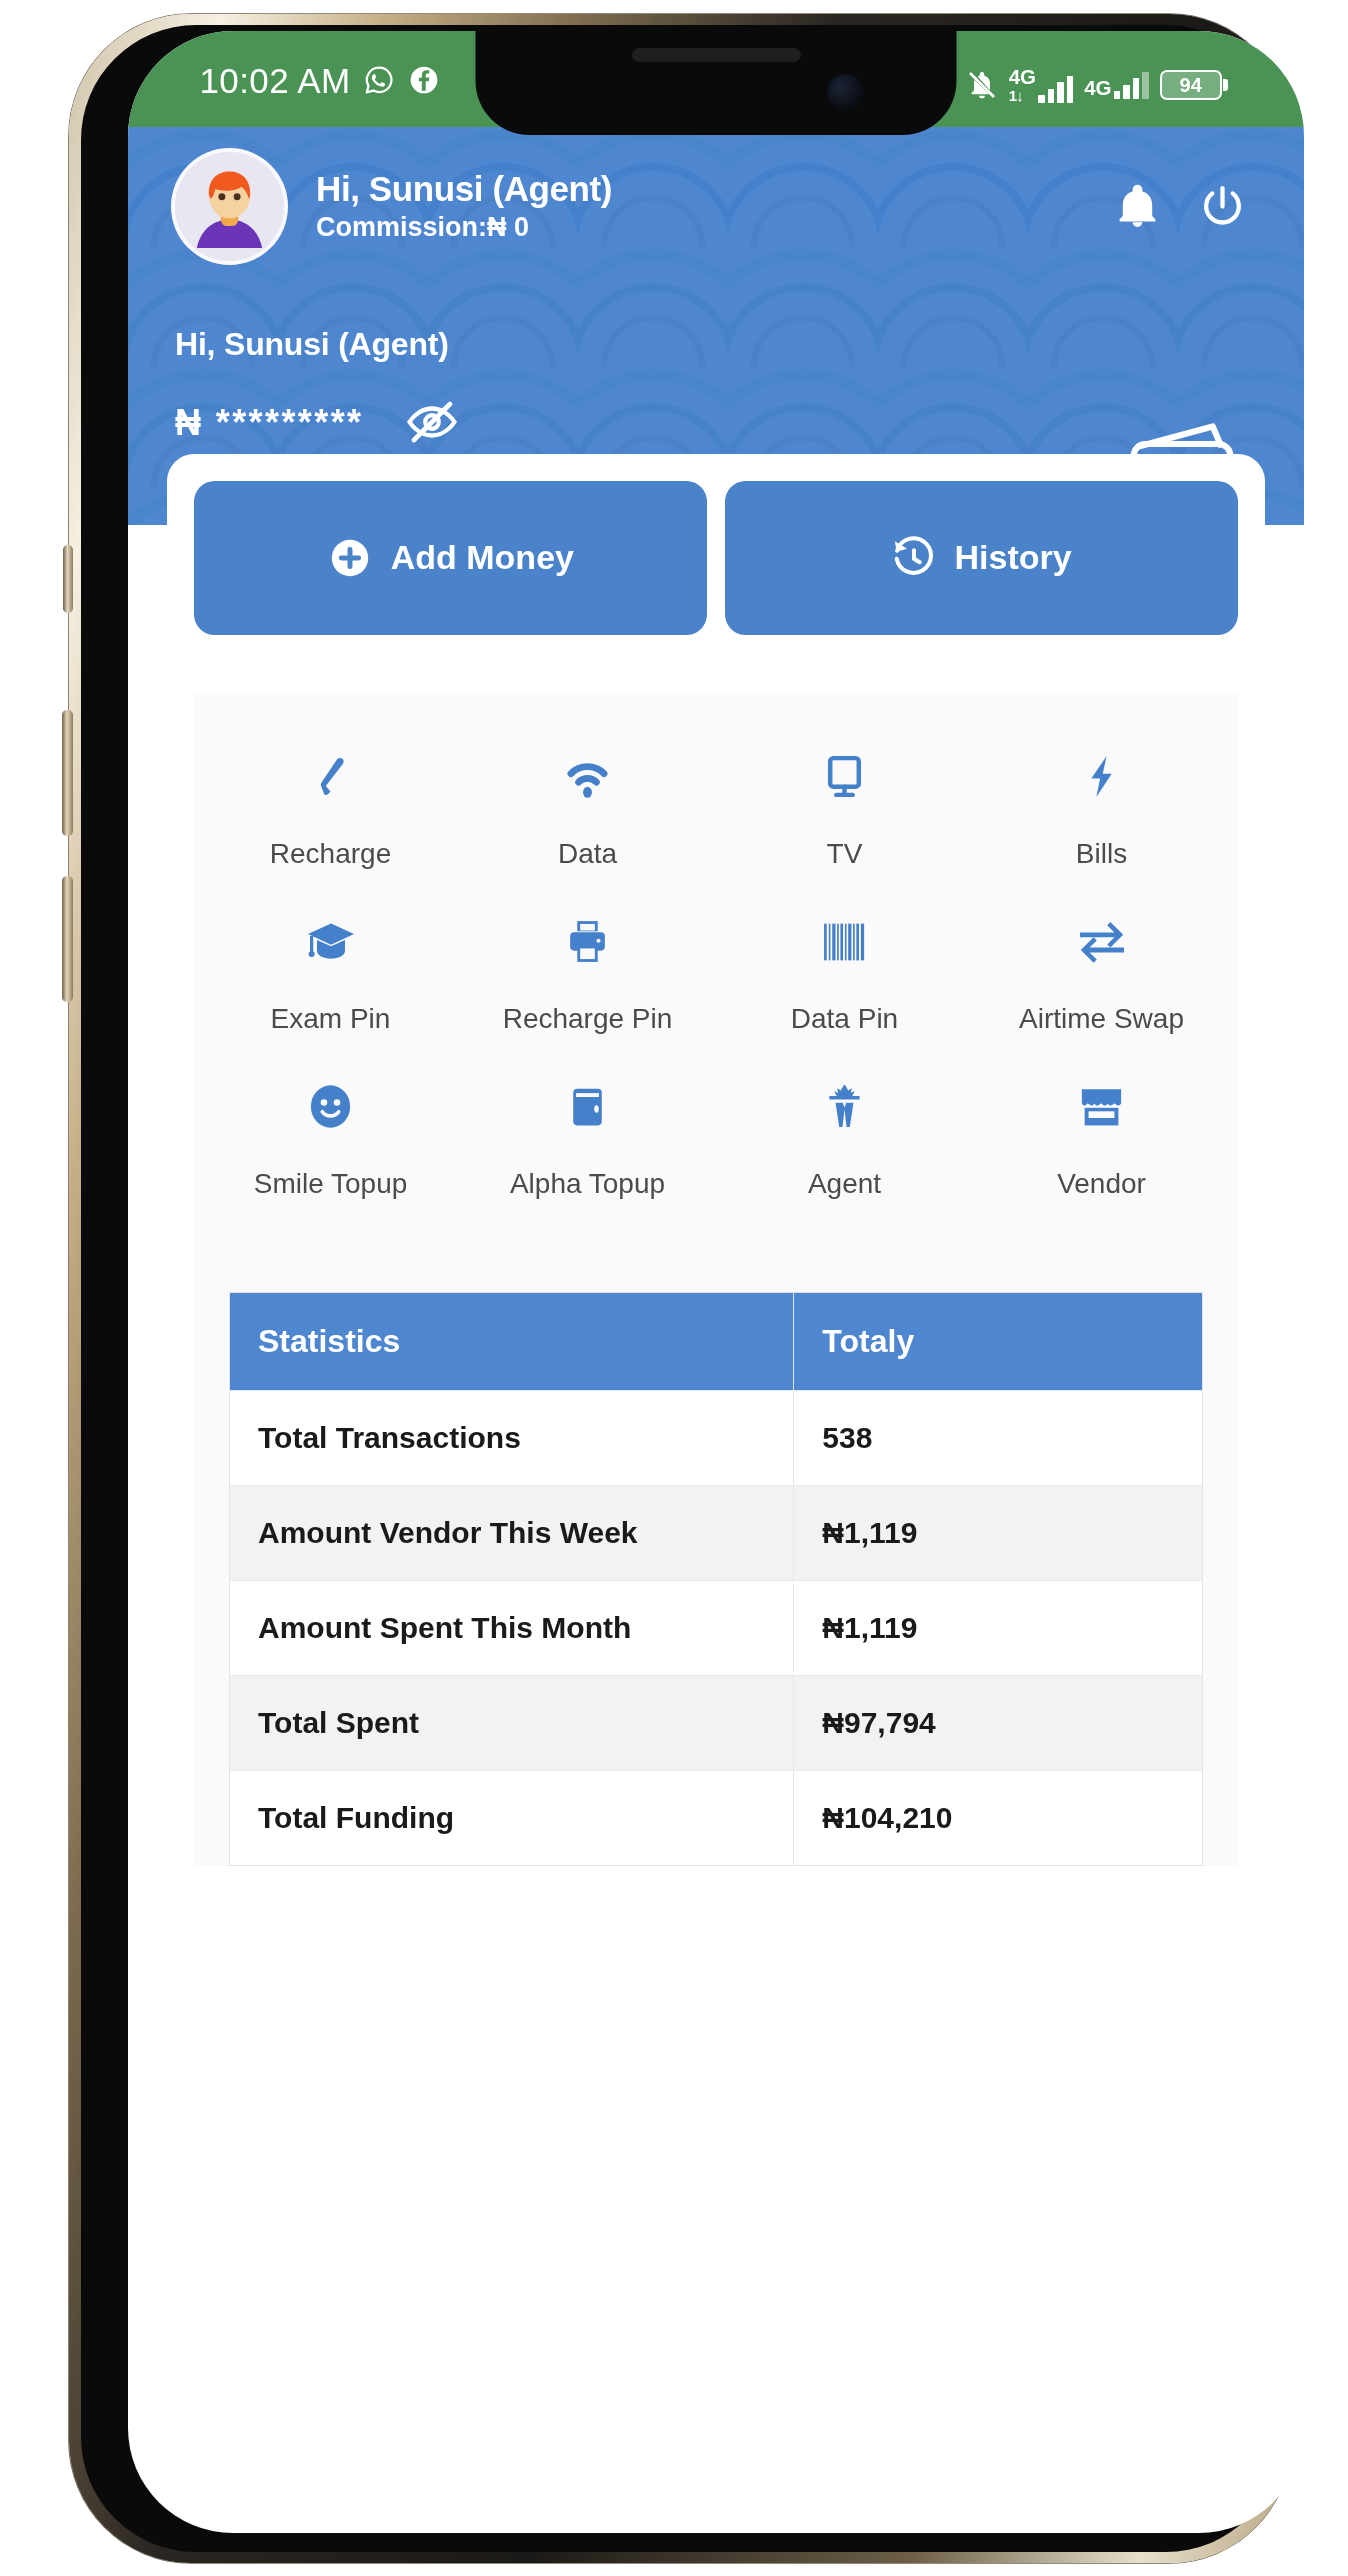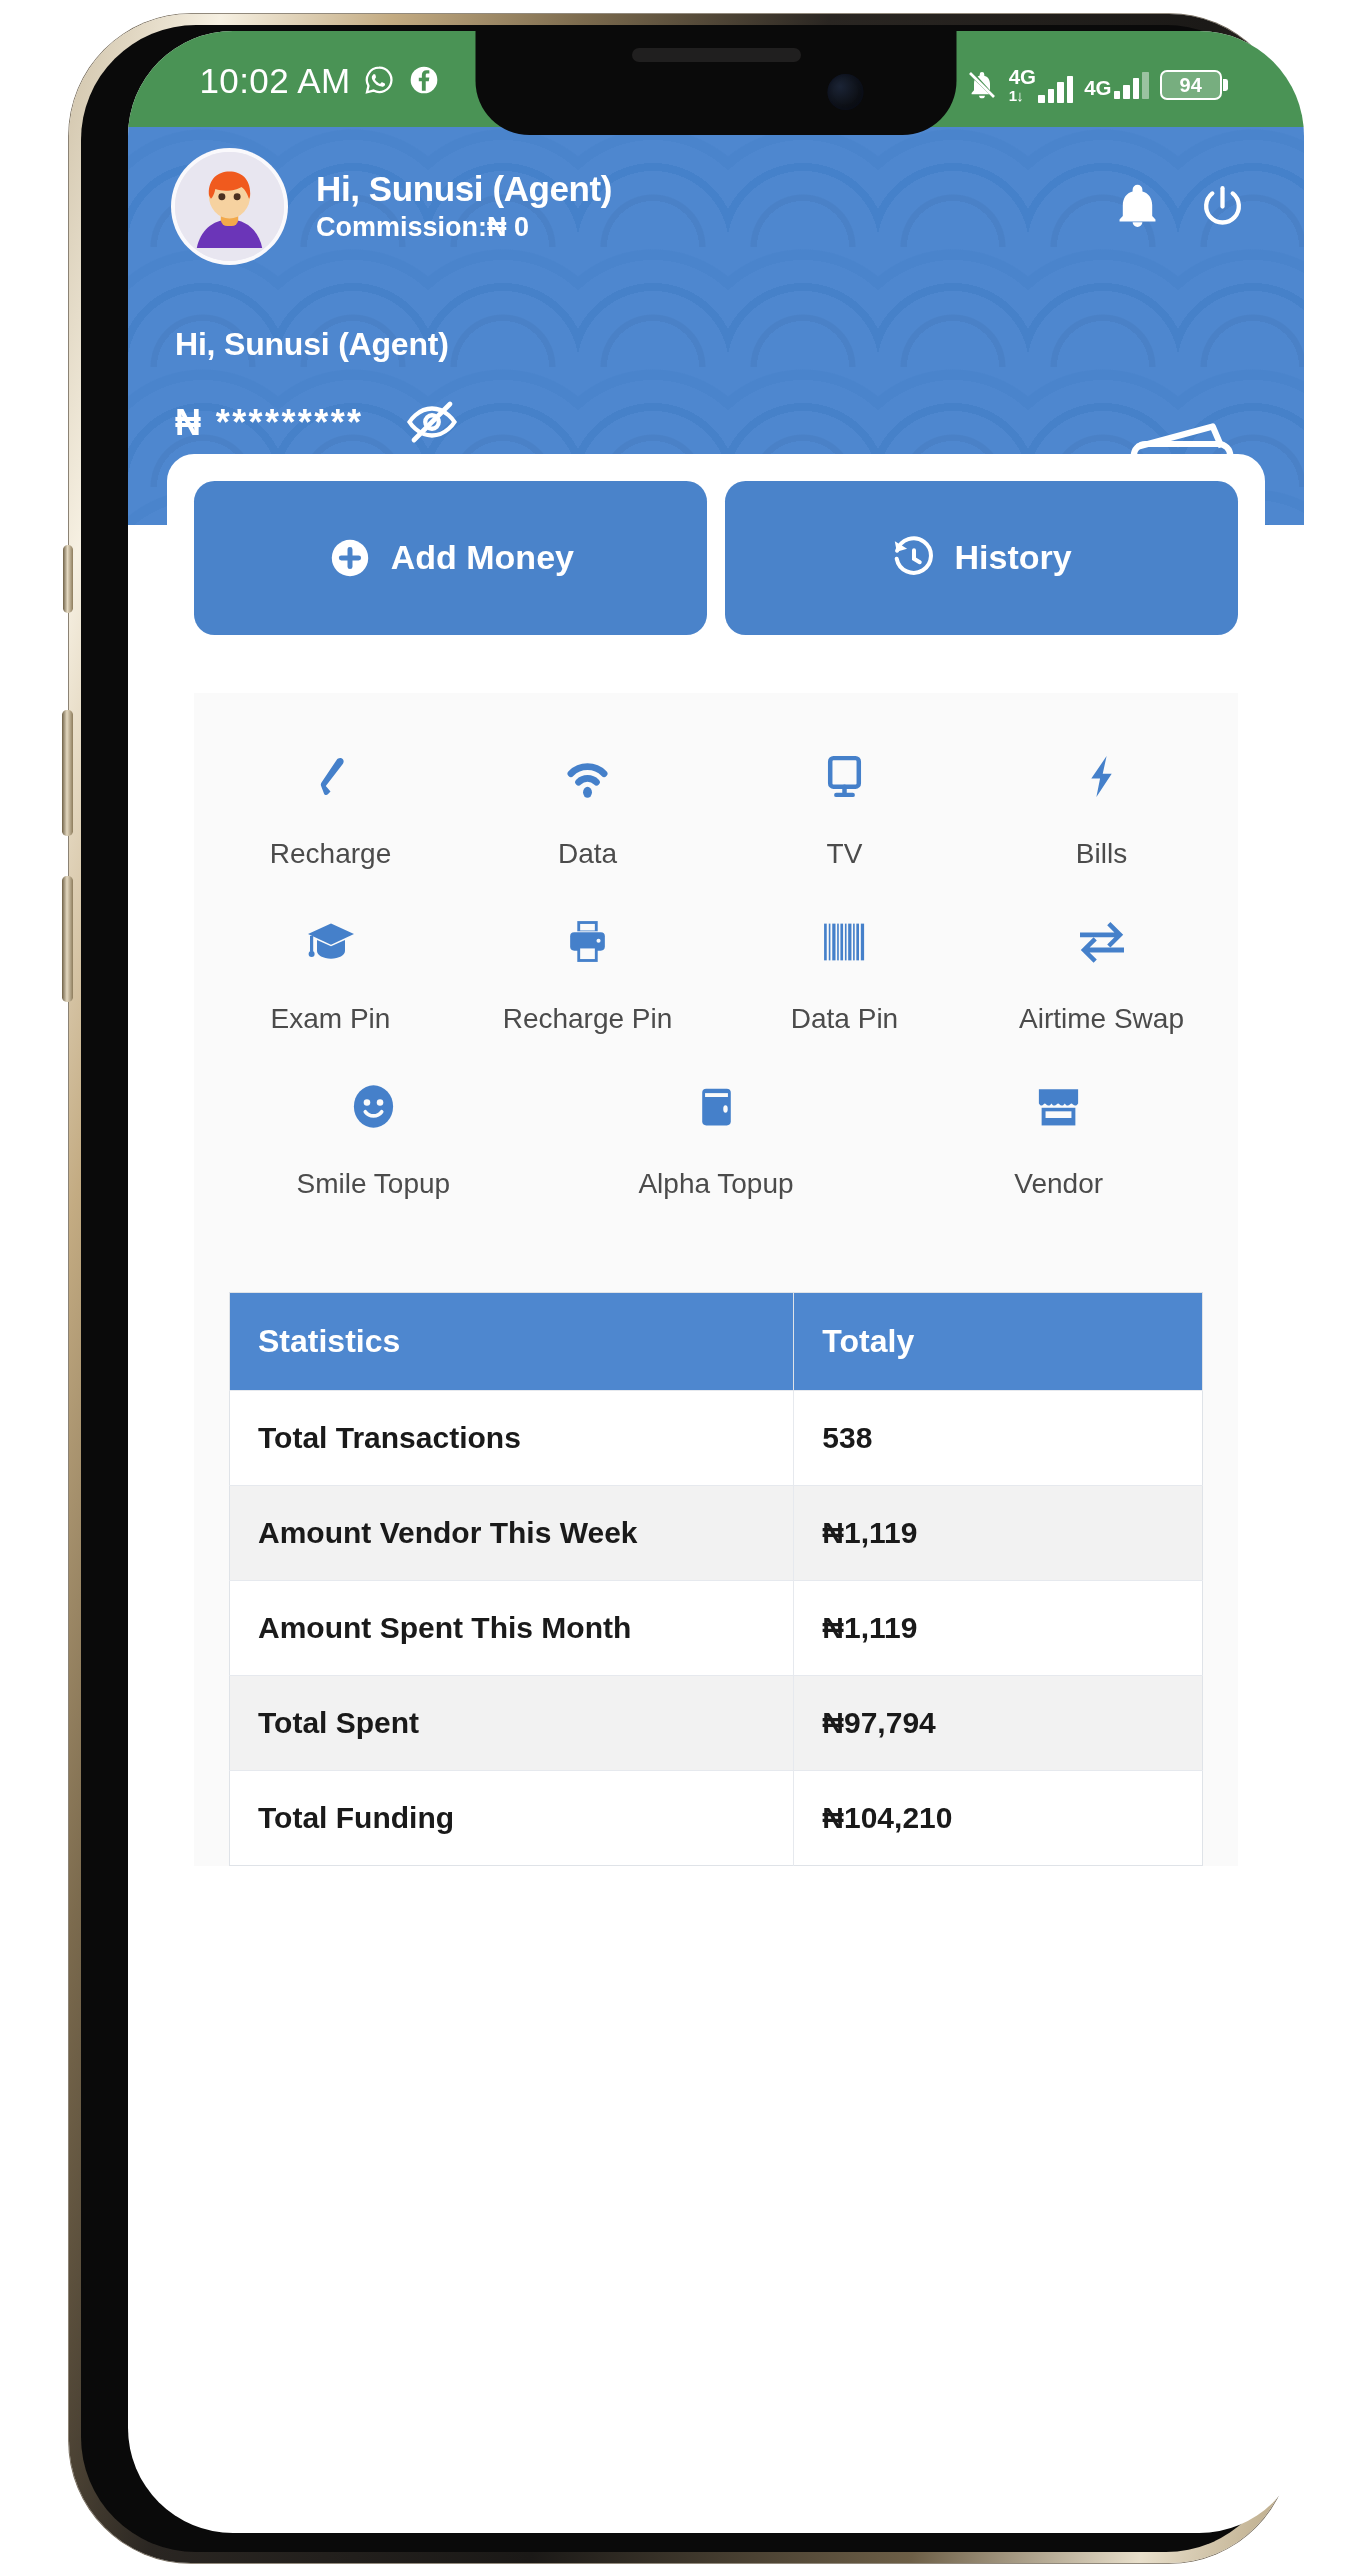--- a/index.html
+++ b/index.html
@@ -463,20 +463,30 @@
           </div>
           <div class="scell">
             <span class="sicon">
               <svg width="49" height="46" viewBox="0 0 24 22">
                 <rect x="5" y="2" width="14" height="18" rx="2" fill="#4580ca"></rect>
                 <rect x="6.4" y="4.2" width="11.2" height="1.9" fill="#fafafa"></rect>
                 <ellipse cx="16.4" cy="12" rx="1.1" ry="1.8" fill="#fafafa"></ellipse>
               </svg>
             </span>
             <span class="slabel">Alpha Topup</span>
+          </div>
+          <div class="scell">
+            <span class="sicon">
+              <svg width="49" height="49" viewBox="0 0 24 24">
+                <path fill="#4580ca" d="M12 1.2c-1.2 1.4-1.8 3-1.8 3s-1.4-1.1-1.8-1.2c.2 1.2.5 2.4.5 2.4S7.4 4.6 7 4.4c.5 1.3 1.2 2.4 1.2 2.4H4.6v1.8h14.8V6.8h-3.6s.7-1.1 1.2-2.4c-.4.2-1.9 1-1.9 1s.3-1.2.5-2.4c-.4.1-1.8 1.2-1.8 1.2s-.6-1.6-1.8-3z"></path>
+                <path fill="#4580ca" d="M7.6 10.2 9.4 22h1.6l1-8.6 1 8.6h1.6l1.8-11.8z"></path>
+                <path fill="#fafafa" d="M11.1 10.2h1.8l-.9 2.4z"></path>
+              </svg>
+            </span>
+            <span class="slabel">Agent</span>
           </div>
           <div class="scell">
             <span class="sicon">
               <svg width="51" height="46" viewBox="0 0 26 22">
                 <path fill="#4580ca" d="M3 2h20v7.2c-1.6 2.4-2.8 0-3.4 0s-1.8 2.4-3.4 0c-1.6 2.4-2.8 0-3.4 0s-1.8 2.4-3.4 0C7.8 11.6 6.6 9.2 6 9.2S4.6 11.6 3 9.2z"></path>
                 <rect x="4.4" y="11.4" width="17.2" height="9" fill="#4580ca"></rect>
                 <rect x="6.4" y="13.2" width="13.2" height="3.4" fill="#fafafa"></rect>
               </svg>
             </span>
             <span class="slabel">Vendor</span>

